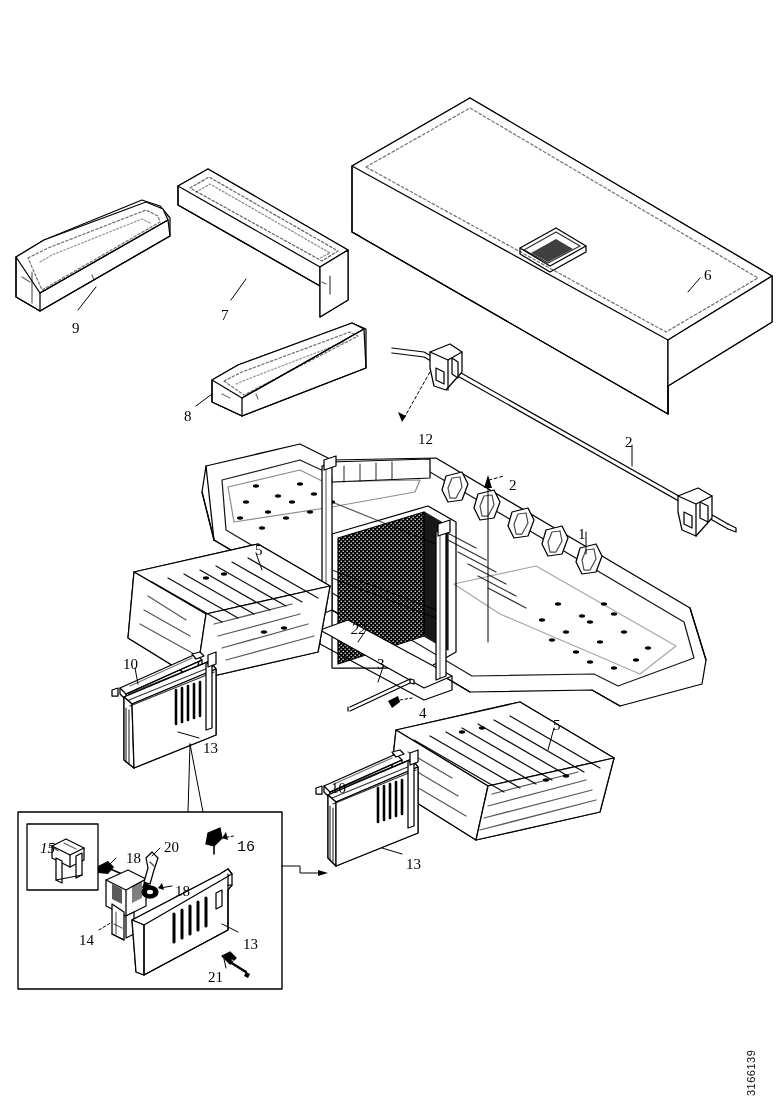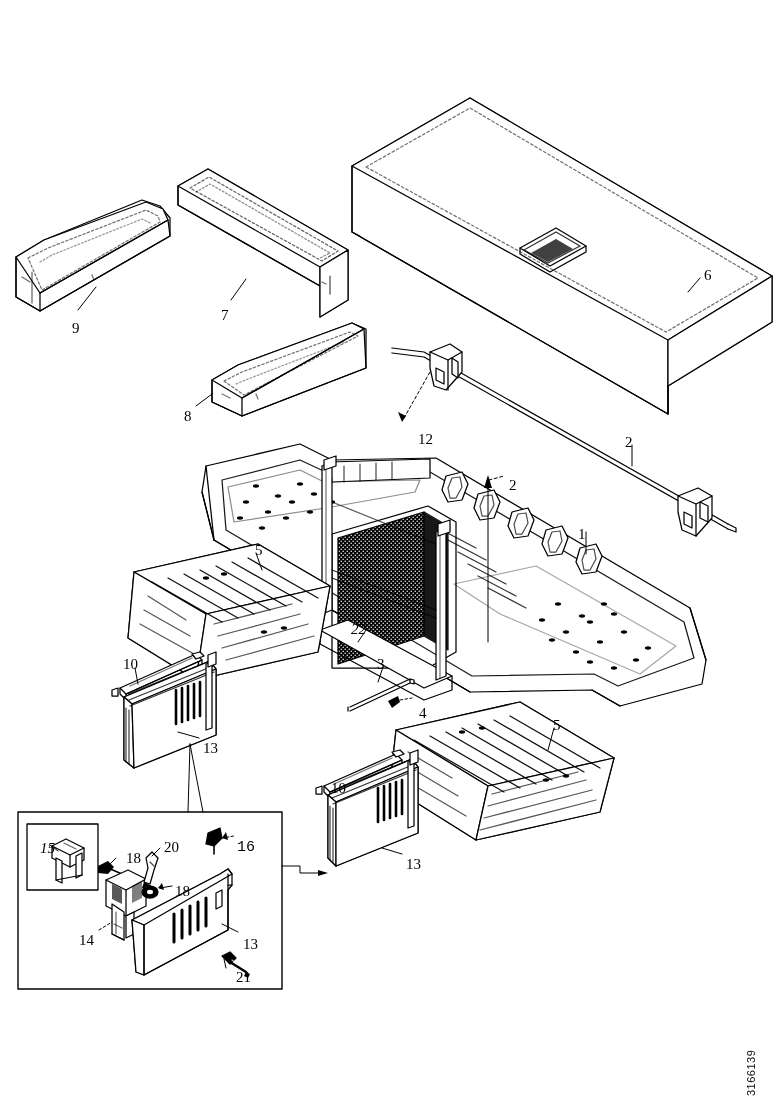--- a/index.html
+++ b/index.html
@@ -505,18 +505,18 @@
   <div class="cnum" style="left:418px;top:432px;">12</div>
   <div class="cnum" style="left:203px;top:741px;">13</div>
   <div class="cnum" style="left:406px;top:857px;">13</div>
   <div class="cnum" style="left:79px;top:933px;">14</div>
   <div class="cnum" style="left:40px;top:841px;font-style:italic;">15</div>
   <div class="cnum" style="left:237px;top:840px;font-family:Liberation Mono, monospace;">16</div>
   <div class="cnum" style="left:243px;top:937px;">13</div>
   <div class="cnum" style="left:126px;top:851px;">18</div>
   <div class="cnum" style="left:175px;top:884px;">18</div>
   <div class="cnum" style="left:164px;top:840px;">20</div>
-  <div class="cnum" style="left:208px;top:970px;margin-left:28px;">21</div>
+  <div class="cnum" style="left:208px;top:970px;">21</div>
   <div class="cnum" style="left:351px;top:622px;font-style:italic;">22</div>
 
   <div id="watermark">3166139</div>
 
 </div>
 
 </body></html>

